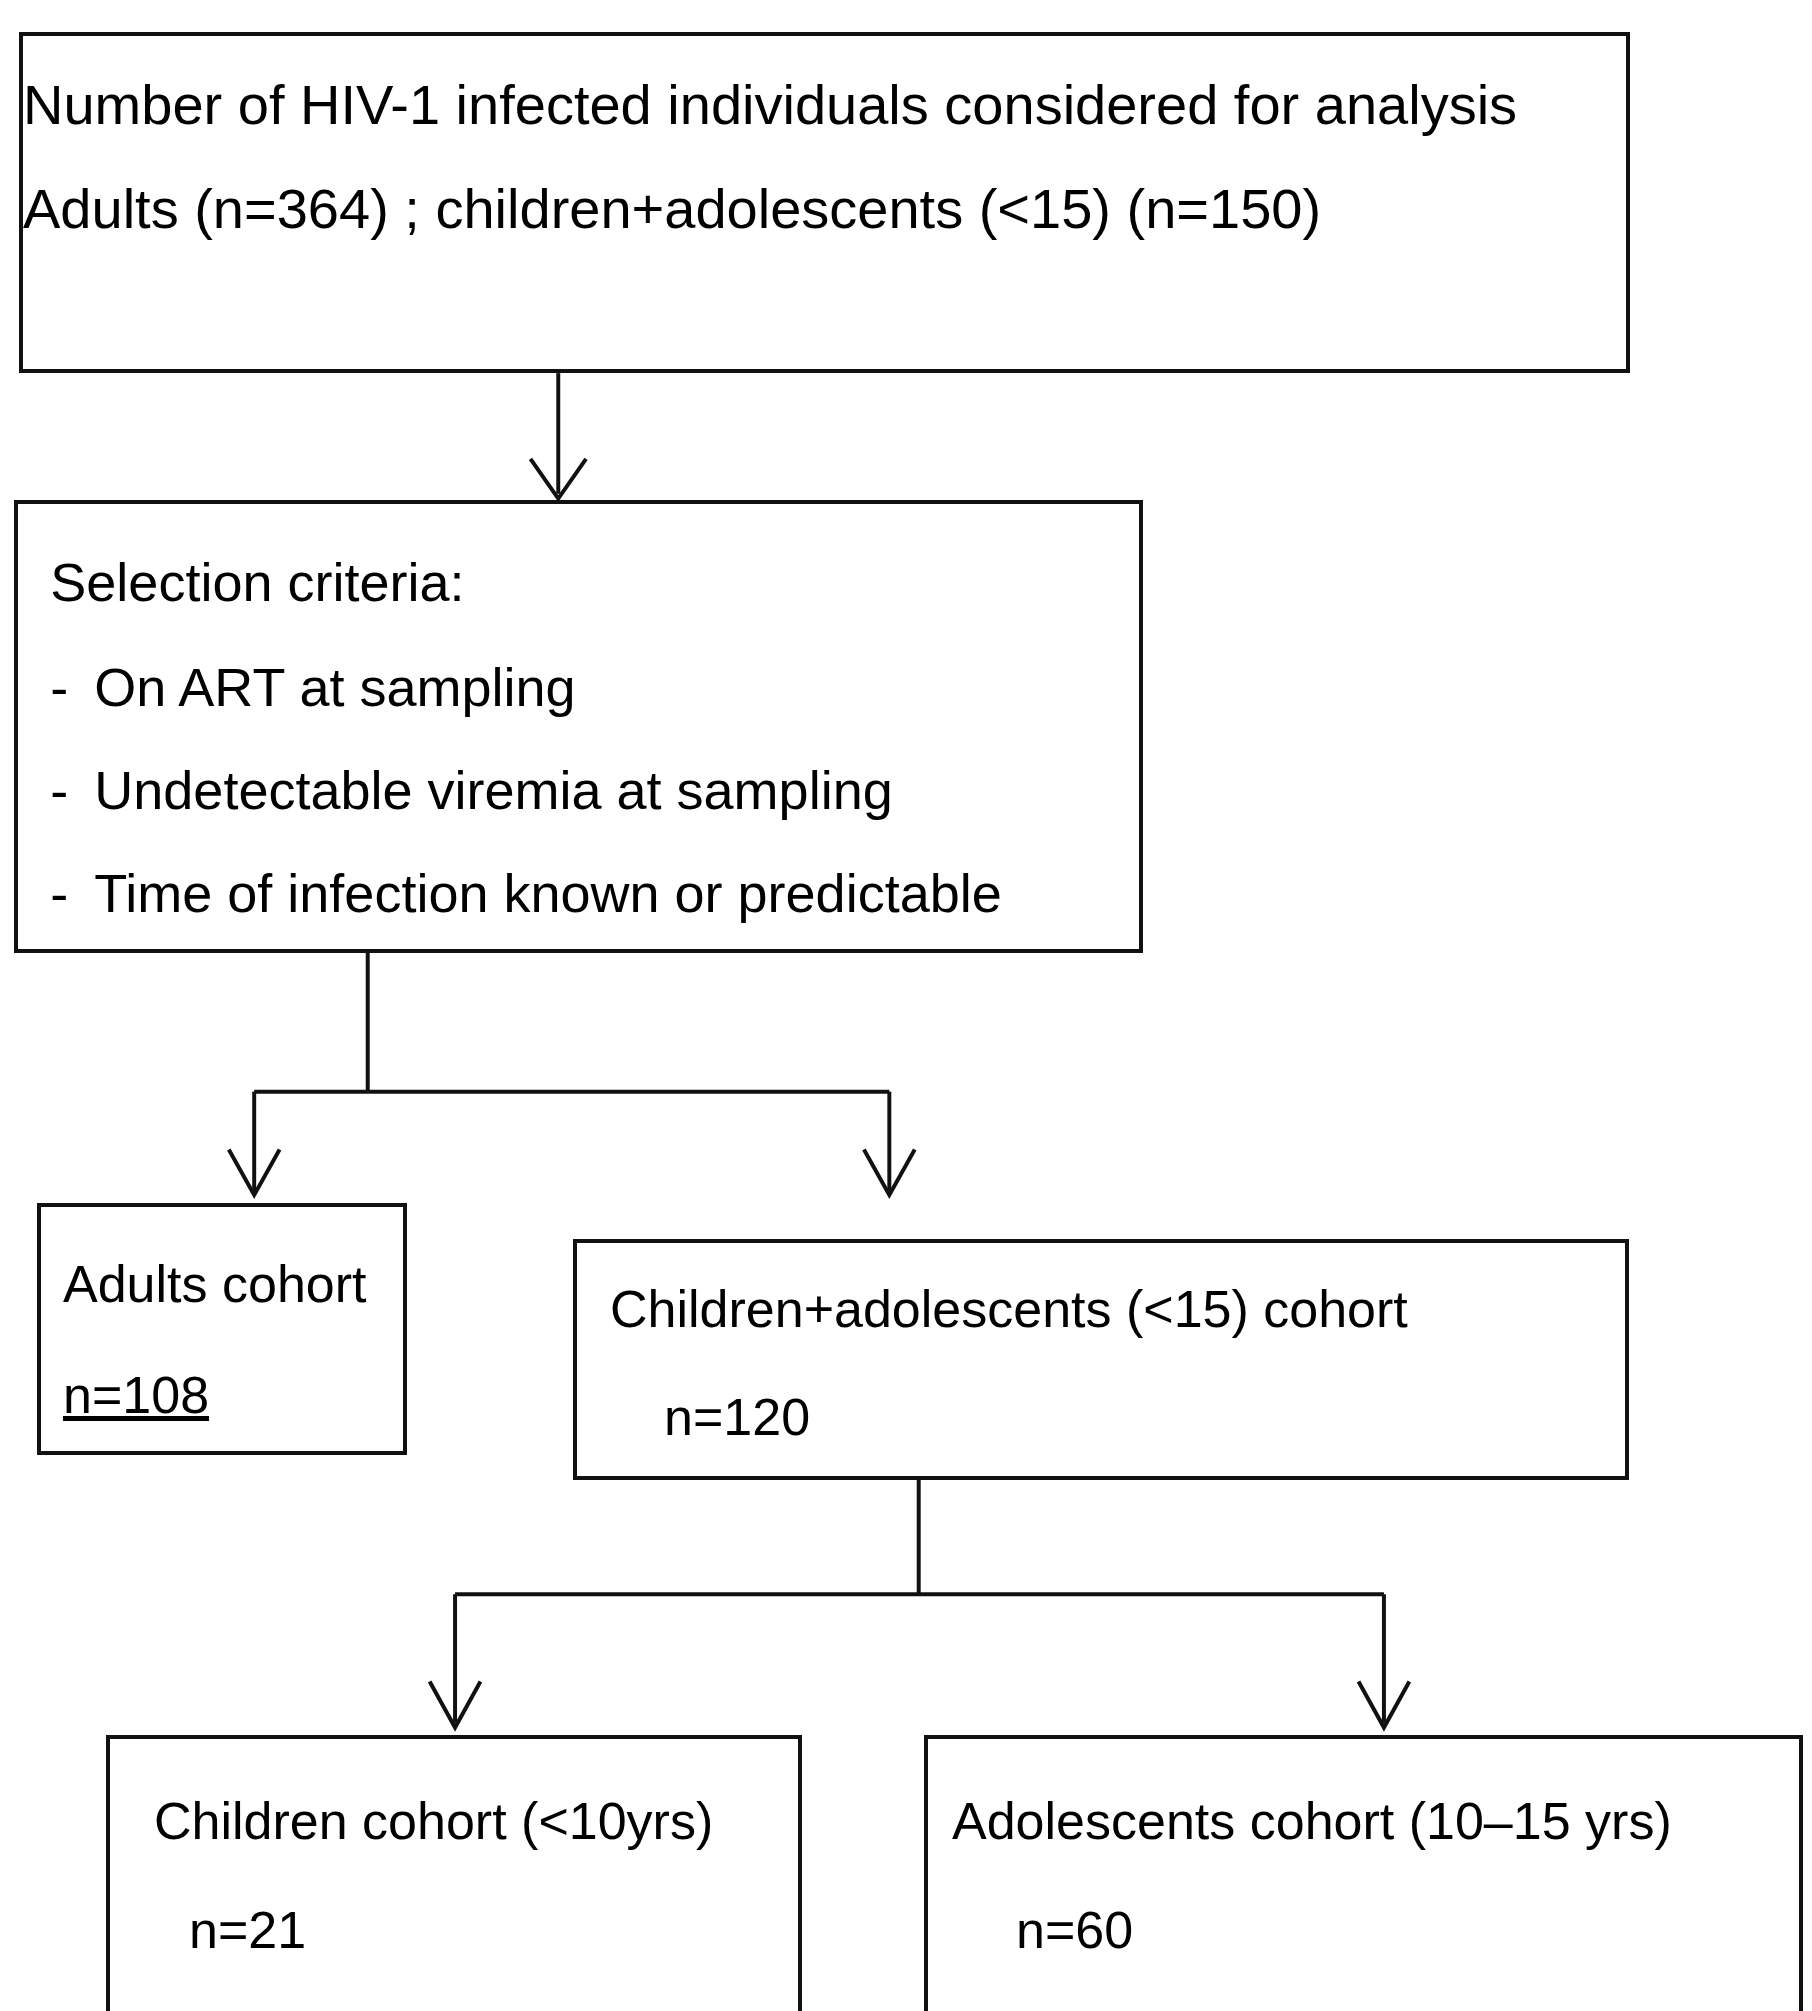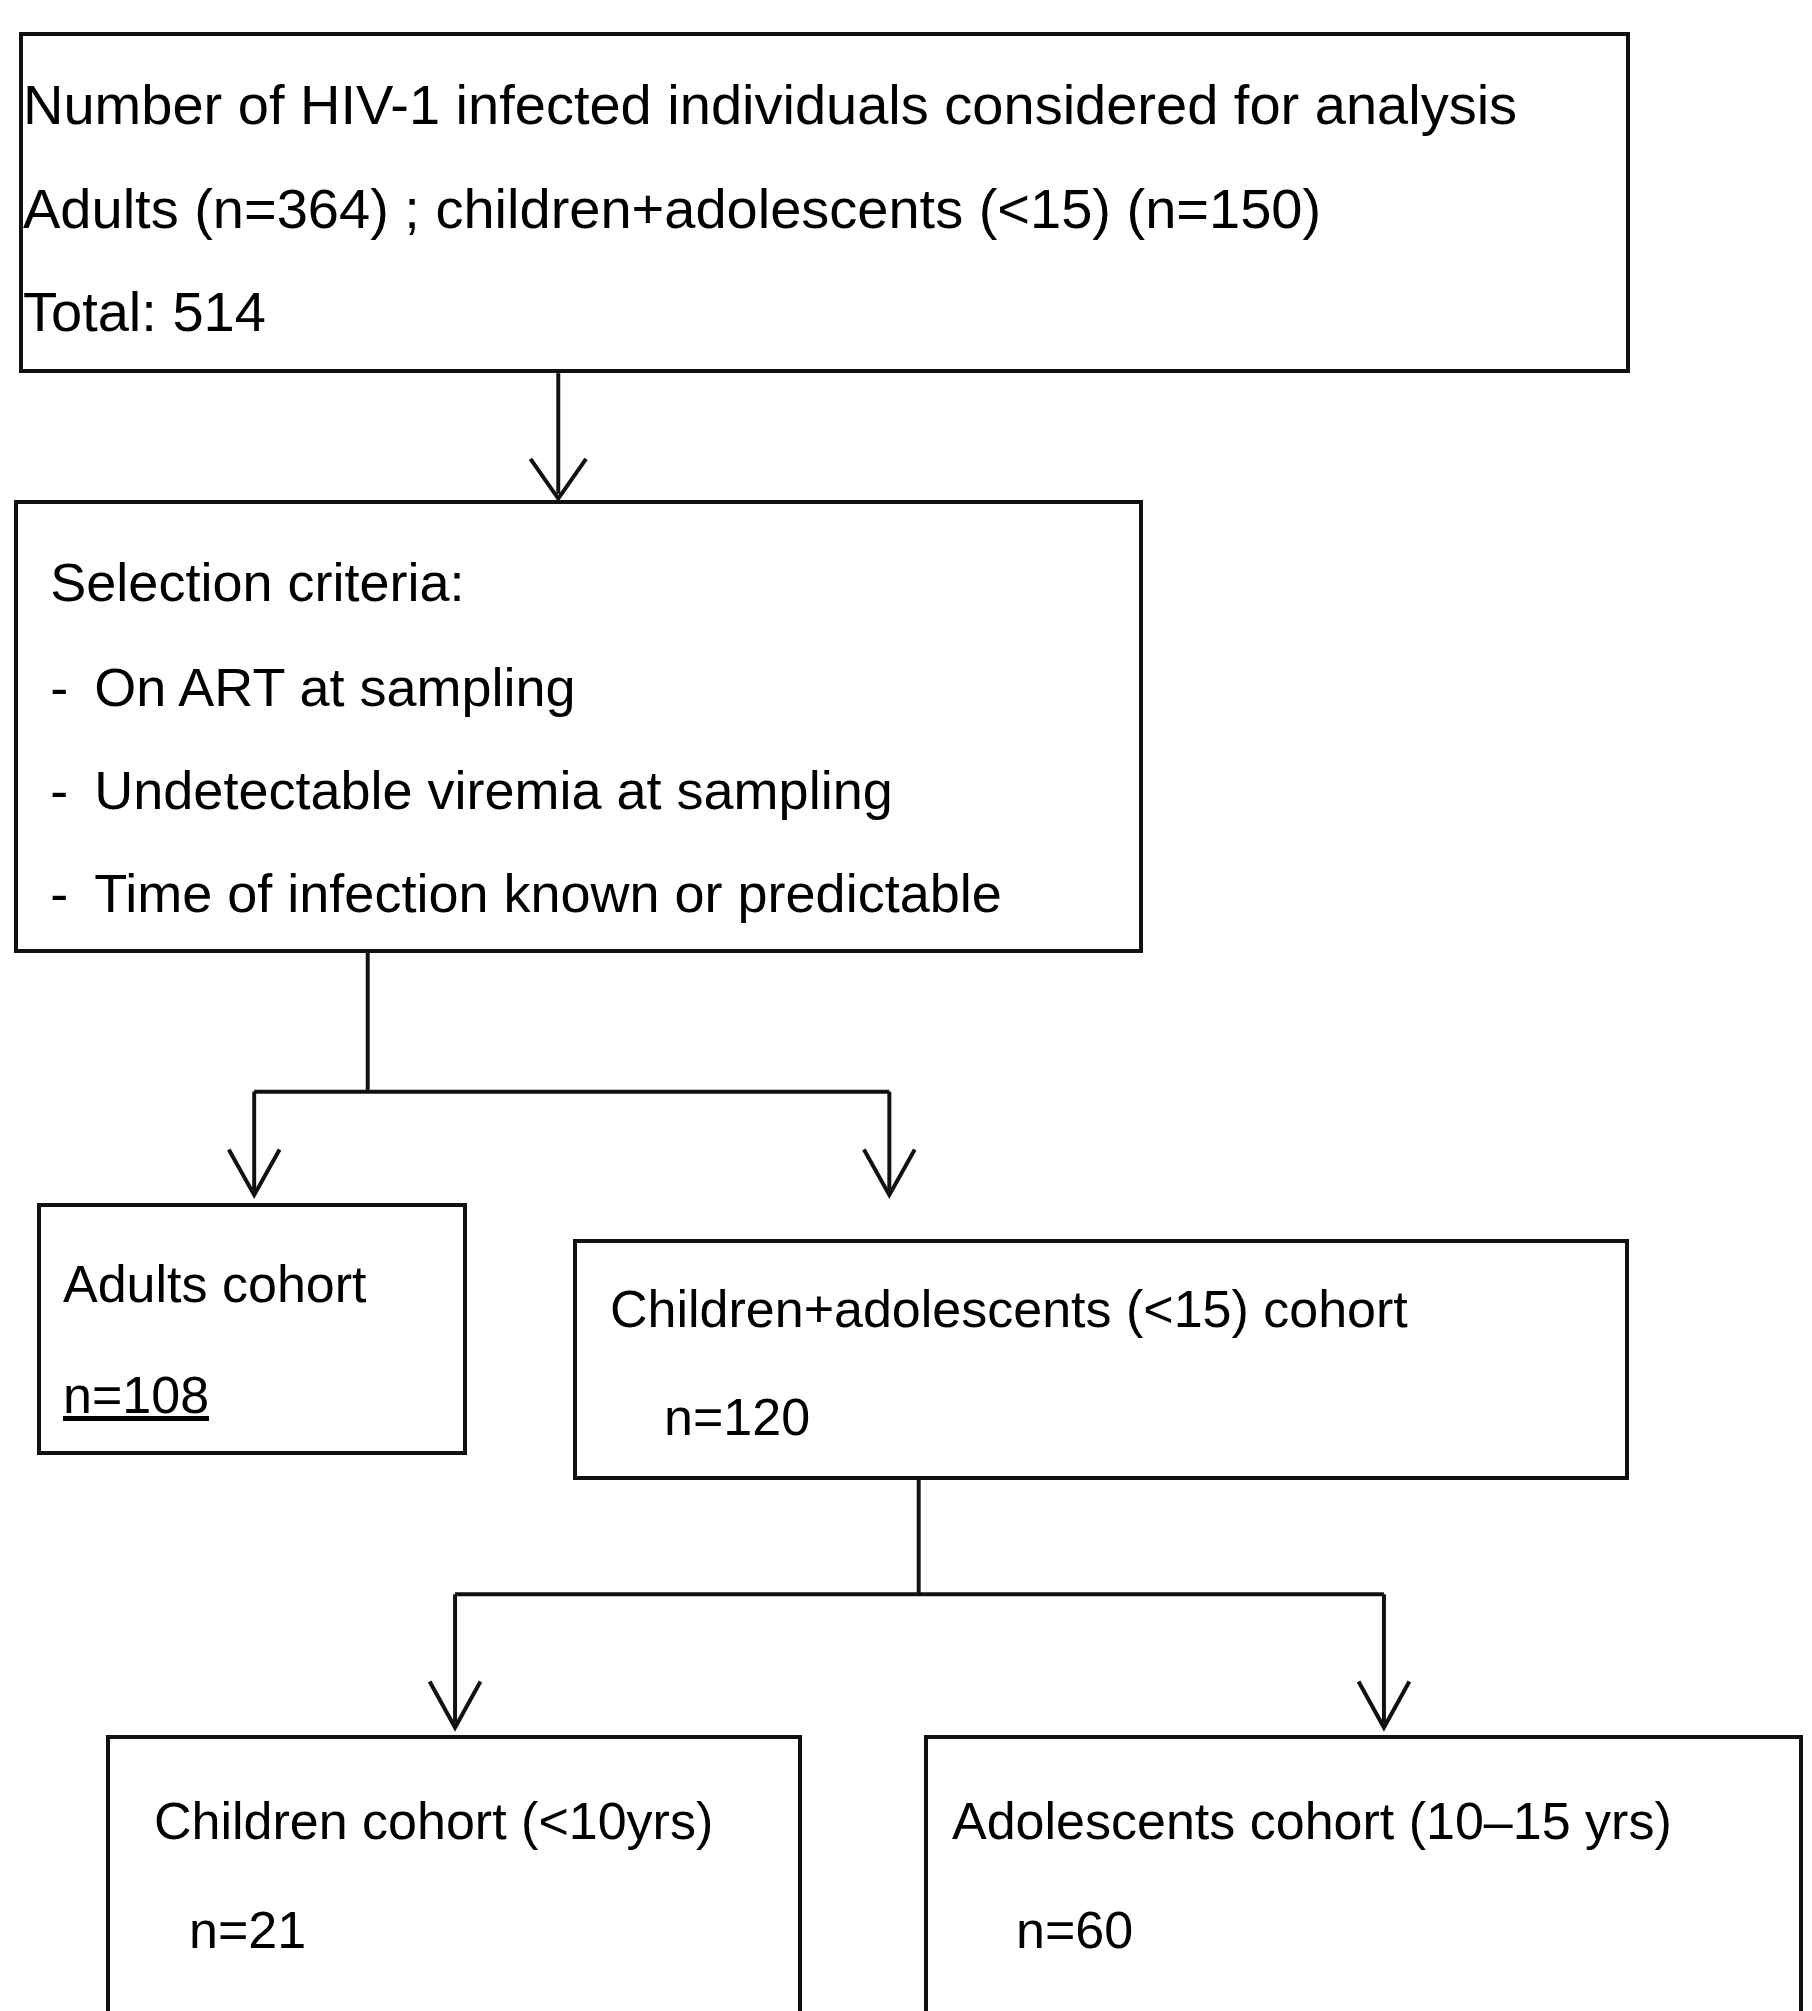--- a/index.html
+++ b/index.html
@@ -75,21 +75,21 @@
     flex: 0 0 44px;
   }
   .crit-i1 { top: 156px; }
   .crit-i2 { top: 259px; }
   .crit-i3 { top: 362px; }
 
   
   #box-adults {
     left: 37px;
     top: 1203px;
-    width: 430px;
+    width: 370px;
     height: 252px;
   }
   #box-adults .line-row { font-size: 52px; }
   #box-adults .l1 { top: 51px; left: 22px; right: auto; }
   #box-adults .l2 { top: 162px; left: 22px; right: auto; text-decoration: underline; }
 
   #box-children-adol {
     left: 573px;
     top: 1215px;
     width: 1056px;
@@ -160,21 +160,20 @@
       <line x1="573" y1="2008" x2="573" y2="2170" stroke="#111111" stroke-width="5"></line>
       <polyline points="541,2118 573,2176 605,2118" fill="none" stroke="#111111" stroke-width="5"></polyline>
       <line x1="1743" y1="2008" x2="1743" y2="2170" stroke="#111111" stroke-width="5"></line>
       <polyline points="1711,2118 1743,2176 1775,2118" fill="none" stroke="#111111" stroke-width="5"></polyline>
     </g>
   </svg>
 
   <div class="fbox" id="box-top">
     <div class="line-row ctext l1">Number of HIV-1 infected individuals considered for analysis</div>
     <div class="line-row ctext l2">Adults (n=364) ; children+adolescents (&lt;15) (n=150)</div>
-    <div class="line-row ctext l3">Total: 514</div>
   </div>
 
   <div class="fbox" id="box-criteria">
     <div class="line-row ltext crit-title">Selection criteria:</div>
 
     <div class="crit-item crit-i1">
       <span class="crit-dash">-</span>
       <span>On ART at sampling</span>
     </div>
 

